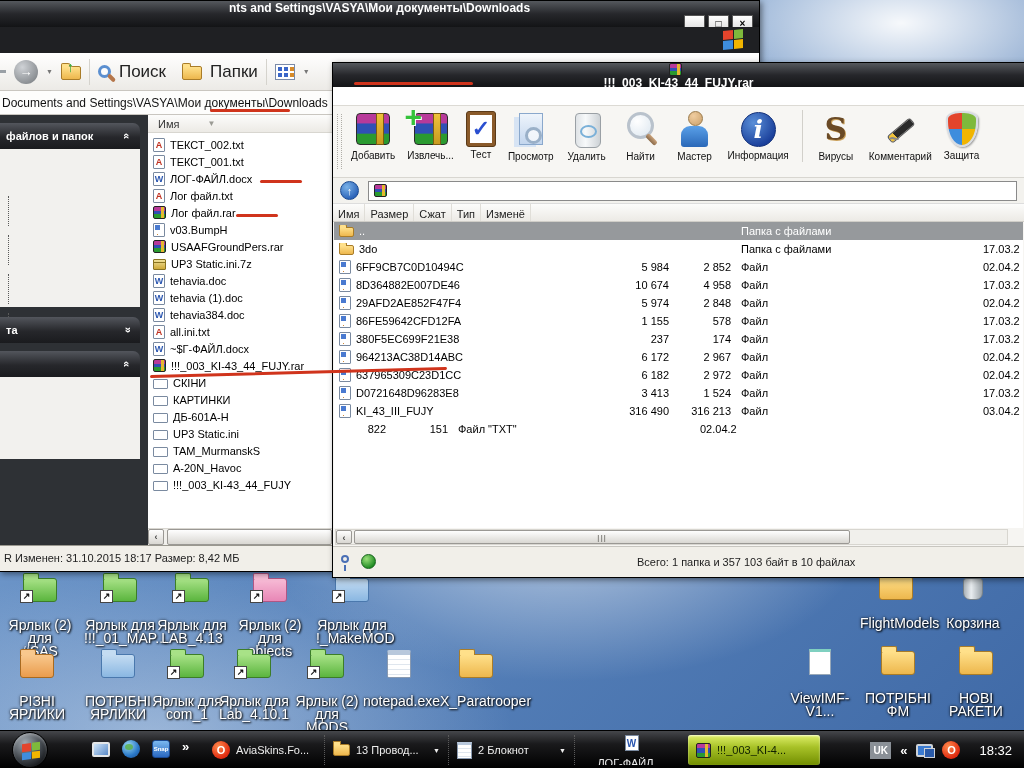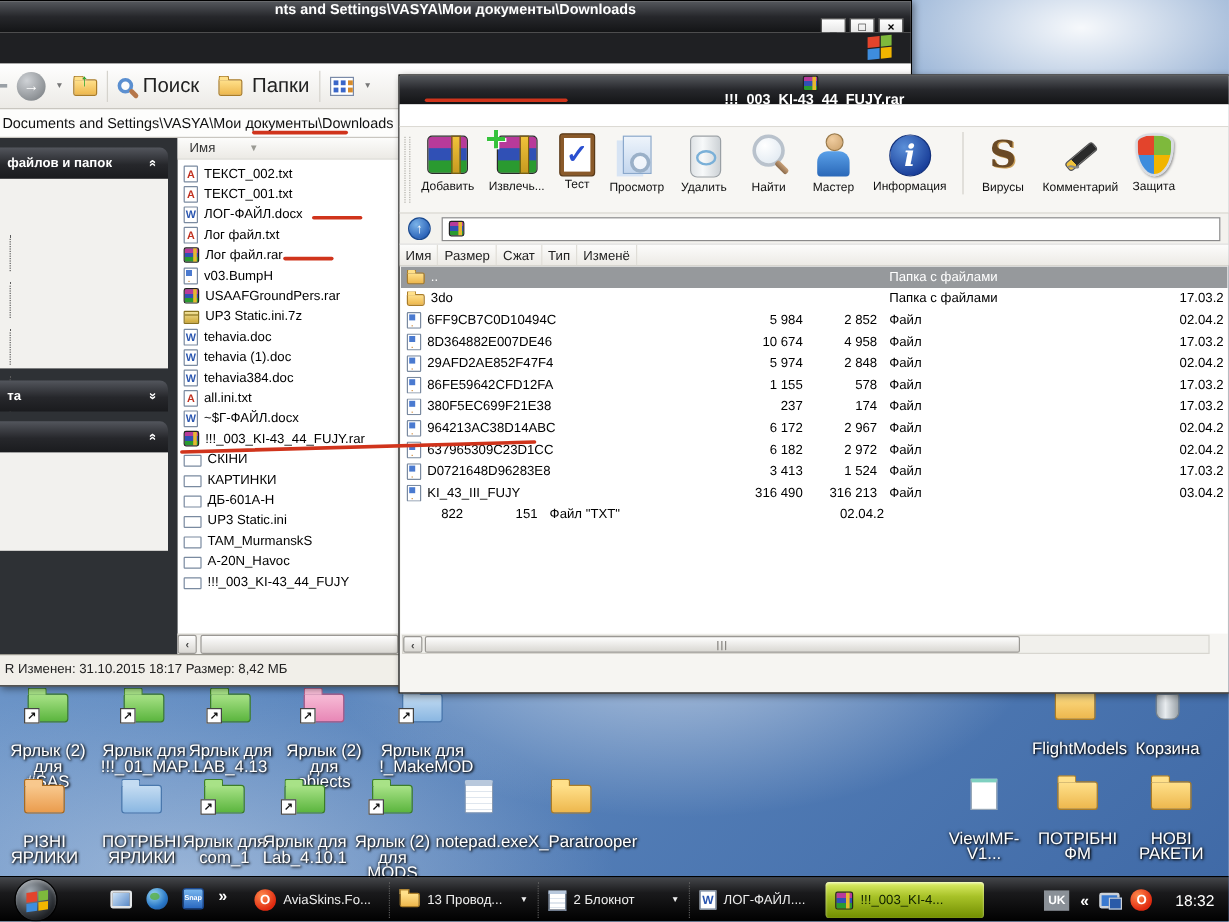--- a/index.html
+++ b/index.html
@@ -190,21 +190,21 @@
   .ic-globe { width:18px; height:18px; border-radius:50%; background:radial-gradient(circle at 35% 30%,#9ad8f0,#2a78c8 60%,#1a4a88); }
   .ic-globe::after { content:""; position:absolute; left:3px; top:4px; width:8px; height:6px; background:#5ab04a; border-radius:50%; opacity:.85; }
   .ic-snap { width:18px; height:18px; border-radius:3px; background:linear-gradient(180deg,#7ab8f0,#2a68c0); border:1px solid #1a4890; }
   .ic-snap::after { content:"Snap"; display:block; color:#fff; font:bold 6px/16px "Liberation Sans",sans-serif; text-align:center; }
   #overflow { position:absolute; left:182px; top:8px; color:#fff; font-weight:bold; font-size:13px; }
   #tasks { position:absolute; left:204px; top:4px; height:30px; display:flex; }
   .task { height:30px; display:flex; align-items:center; gap:6px; padding:0 8px; font-size:11px; color:#eee;
           border-left:1px dotted #5a5a5a; white-space:nowrap; overflow:hidden; }
   .task:first-child { border-left:none; }
   .task:nth-child(1){width:120px;} .task:nth-child(2){width:124px;} .task:nth-child(3){width:126px;}
-  .task:nth-child(4){width:114px;} .task:nth-child(5){width:132px;}
+  .task:nth-child(4){width:114px;flex-direction:column;} .task:nth-child(5){width:132px;}
   .task.active { background:linear-gradient(180deg,#dff06a,#a8c228 40%,#728e00); border-radius:3px; color:#102000;
                  border-left:none; box-shadow:inset 0 1px 2px rgba(255,255,255,.7); }
   .task .dd { font-size:7px; margin-left:auto; }
   .ic-opera { width:18px; height:18px; border-radius:50%; background:radial-gradient(circle at 35% 30%,#ff8a4c,#e02a10 70%); }
   .ic-opera::after { content:"O"; display:block; color:#fff; font:bold 11px/18px "Liberation Sans",sans-serif; text-align:center; }
   .tk-folder { width:17px; height:12px; }
   .tk-word { width:14px; height:16px; background:#fff; border:1px solid #7a8aa0; }
   .tk-word::after { content:"W"; display:block; color:#2a56b0; font:bold 10px/15px "Liberation Sans",sans-serif; text-align:center; }
   #tray { position:absolute; right:0; top:0; height:38px; display:flex; align-items:center; gap:9px; padding-right:12px; }
   .lang { width:21px; height:17px; background:#8a9097; color:#fff; font:bold 10px/17px "Liberation Sans",sans-serif; text-align:center; }
@@ -750,20 +750,25 @@
       <span class="cell c-size" data-name="archive-file-size">822</span>
       <span class="cell c-packed" data-name="archive-file-packed">151</span>
       <span class="cell c-type" data-name="archive-file-type">Файл "TXT"</span>
       <span class="cell c-mod" data-name="archive-file-date">02.04.2</span>
     </div>
     </div>
   <div id="wr-hscroll" data-name="winrar-horizontal-scrollbar">
     <span class="scr-btn" data-name="scroll-left-button">‹</span>
     <span class="scr-thumb" data-name="scroll-thumb">|||</span>
   </div>
+  <div id="wr-status" data-name="winrar-statusbar">
+    <span id="wr-key" data-name="key-icon"></span>
+    <span id="wr-disc" data-name="disc-icon"></span>
+    <span id="wr-total" data-name="archive-totals">Всего: 1 папка и 357 103 байт в 10 файлах</span>
+  </div>
 </div>
 <style>
   .wic-folder{width:15px;height:10px;margin-top:2px;position:relative;background:linear-gradient(180deg,#ffe08a,#edb74d);border:1px solid #a97c28;border-radius:1px 2px 2px 2px}
   .wic-folder::before{content:"";position:absolute;left:-1px;top:-4px;width:6px;height:3px;background:#ffe08a;border:1px solid #a97c28;border-bottom:none;border-radius:2px 2px 0 0}
   .wic-gen{width:12px;height:14px;background:#fff;border:1px solid #7a8aa0;border-radius:1px;position:relative}
   .wic-gen::after{content:"";position:absolute;left:1px;top:1px;width:5px;height:5px;background:#4a7ad0;box-shadow:0 7px 0 -2px #d08a3a}
   .wic-txt{width:12px;height:14px;background:#fff;border:1px solid #7a8aa0;border-radius:1px;position:relative}
   .wic-txt::after{content:"A";position:absolute;inset:0;color:#c03020;font:bold 9px/13px "Liberation Sans",sans-serif;text-align:center}
 </style>
 

